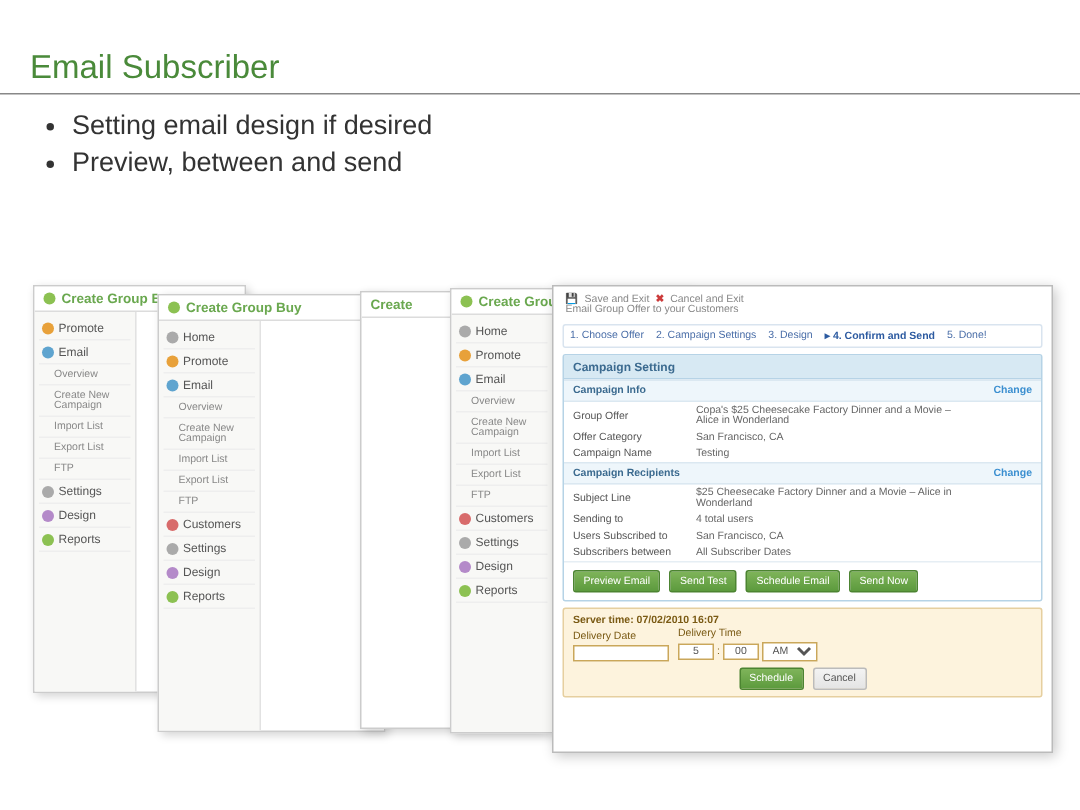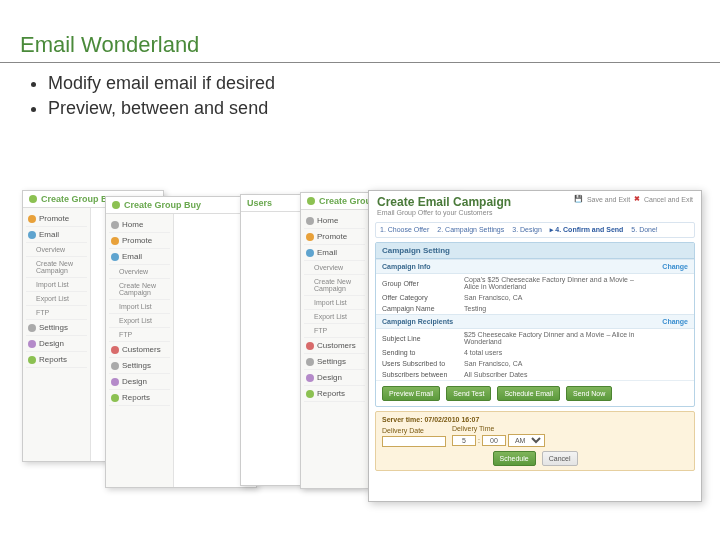--- a/index.html
+++ b/index.html
@@ -244,23 +244,23 @@
   }
   .btn.ghost {
     background:linear-gradient(#f3f3f3,#e4e4e4);
     color:#555;
     border:1px solid #bbb;
   }
 </style>
 </head>
 <body>
 
-<div class="slide-title">Email Wonderland</div>
+<div class="slide-title">Email Subscriber</div>
 <ul class="bullets">
-  <li>Modify email email if desired</li>
+  <li>Setting email design if desired</li>
   <li>Preview, between and send</li>
 </ul>
 
 <div class="stage">
 
   <div class="card c1">
     <div class="hd">
         <span class="dot green"></span>
         <span>Create Group Buy</span>
       </div>
@@ -330,21 +330,21 @@
         </div>
       <div class="sec">
           <span class="dot green"></span>
           <span>Reports</span>
         </div>
     </div>
   </div>
 
   <div class="card c3">
     <div class="hd">
-        <span>Users</span>
+        <span>Create</span>
       </div>
     <div class="body" style="padding:4px;">
       <div style="color:#888;">Campaign Setting</div>
     </div>
   </div>
 
   <div class="card c4">
     <div class="hd">
         <span class="dot green"></span>
         <span>Create Group Buy</span>
@@ -381,23 +381,20 @@
         </div>
       <div class="sec">
           <span class="dot green"></span>
           <span>Reports</span>
         </div>
     </div>
   </div>
 
   <div class="front">
     <div class="title-row">
-      <div>
-        <div class="page-title">Create Email Campaign</div>
-      </div>
       <div class="top-links">
         <span>💾</span>
         <span>Save and Exit</span>
         <span class="xicon">✖</span>
         <span>Cancel and Exit</span>
       </div>
     </div>
     <div class="subtitle">Email Group Offer to your Customers</div>
 
     <div class="steps">

